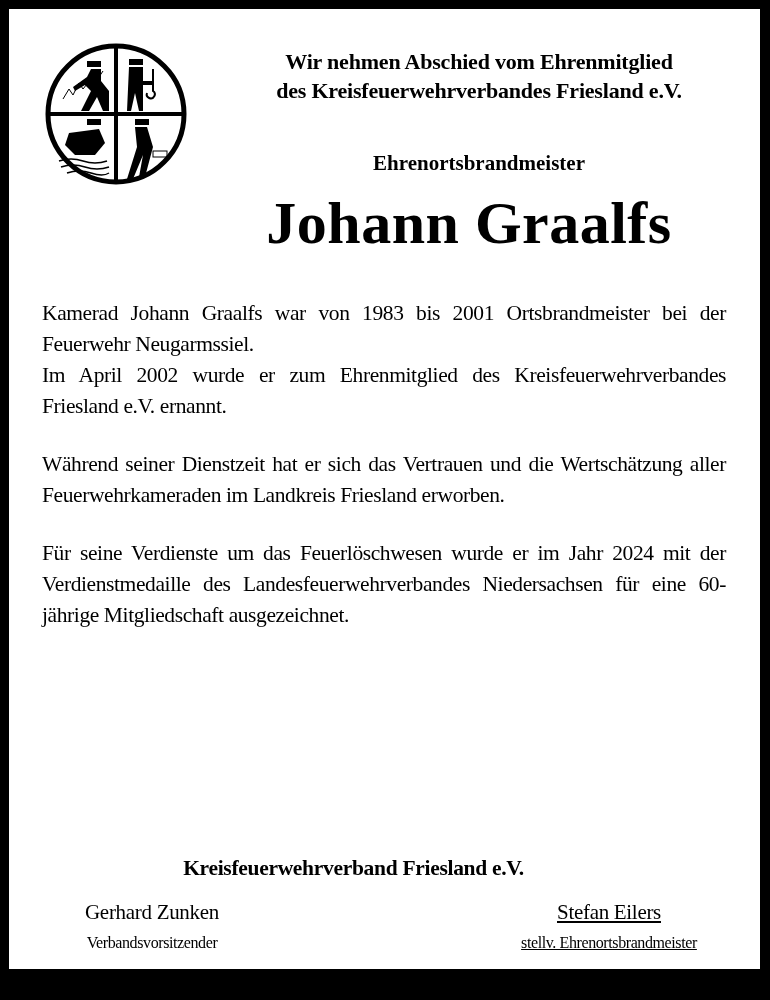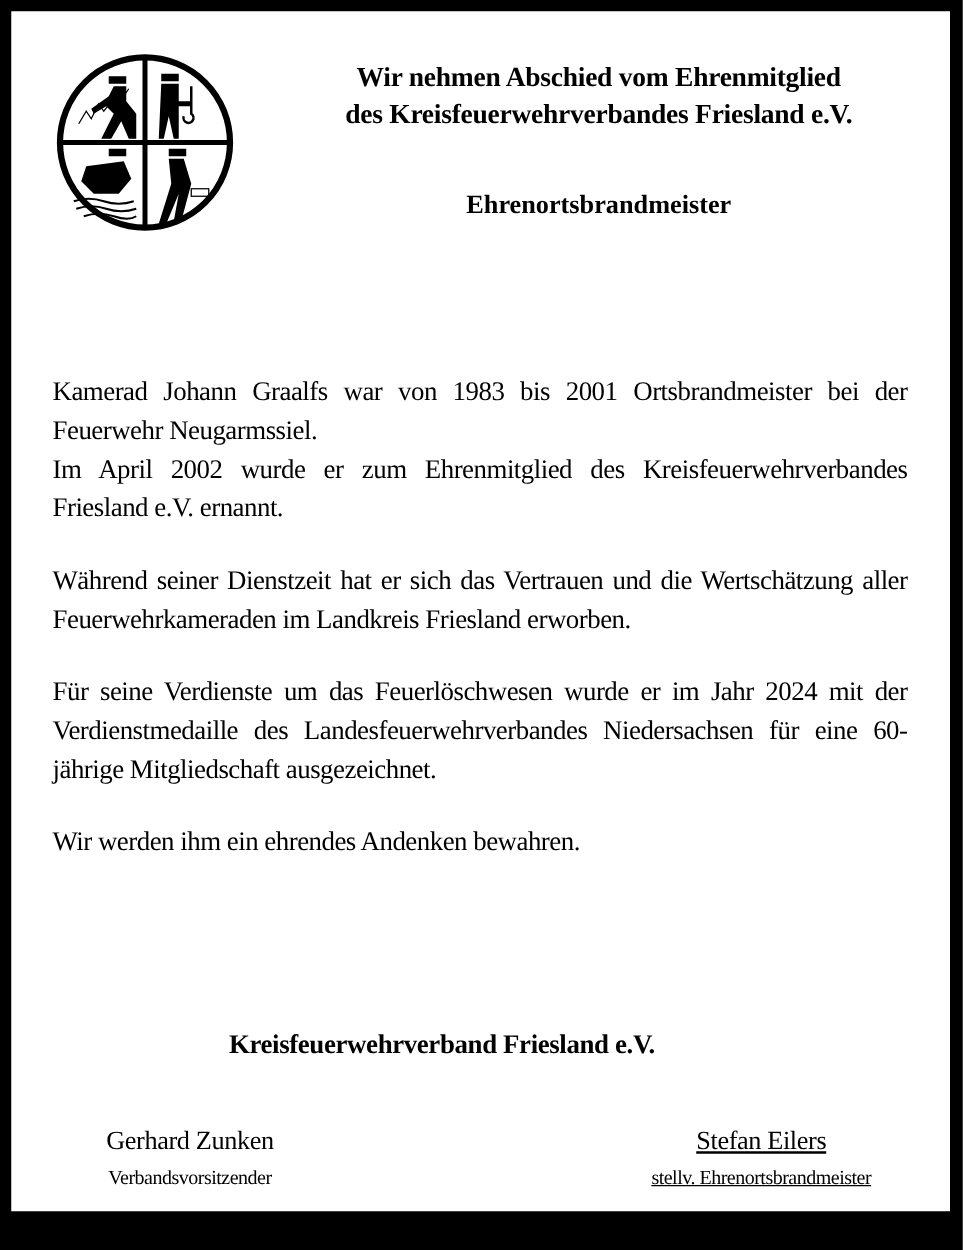--- a/index.html
+++ b/index.html
@@ -11,21 +11,21 @@
     }
     .logo { position: absolute; left: 32px; top: 30px; width: 150px; height: 150px; }
     .hdr { position: absolute; left: 220px; width: 500px; text-align: center; font-weight: bold; }
     .hdr1 { top: 38px; font-size: 22px; line-height: 29px; letter-spacing: -0.2px; }
     .rank { top: 142px; font-size: 21px; }
     .name { position: absolute; left: 200px; width: 520px; top: 178px; text-align: center;
             font-weight: bold; font-size: 60px; line-height: 72px; letter-spacing: 0.5px; }
     .body { position: absolute; left: 33px; width: 684px; top: 289px; font-size: 21.5px;
             line-height: 31px; text-align: justify; letter-spacing: -0.4px; }
     .body p { margin: 0 0 27px 0; }
-    .org { position: absolute; left: 0; width: 689px; top: 814px; text-align: center;
+    .org { position: absolute; left: 0; width: 689px; top: 847px; text-align: center;
            font-weight: bold; font-size: 21.5px; letter-spacing: -0.3px; }
     .sig { position: absolute; top: 890px; text-align: center; }
     .sig-l { left: 48px; width: 190px; }
     .sig-r { left: 480px; width: 240px; text-decoration: underline; }
     .sig .nm { font-size: 21px; line-height: 26px; letter-spacing: -0.3px; }
     .sig .tt { font-size: 16px; line-height: 20px; margin-top: 8px; letter-spacing: -0.4px; }
   </style>
 </head>
 <body>
 
@@ -53,29 +53,29 @@
       <path d="M94 88 h12 l6 20 l-8 30 h-6 l4 -22 l-10 24 h-6 l10 -32 z" fill="#000"></path>
       <rect x="112" y="112" width="14" height="6" fill="none" stroke="#000" stroke-width="1"></rect>
     </svg>
   </div>
 
   <div class="hdr rank">Ehrenortsbrandmeister</div>
   <div class="hdr hdr1">
     <div>Wir nehmen Abschied vom Ehrenmitglied</div>
     <div>des Kreisfeuerwehrverbandes Friesland e.V.</div>
   </div>
+  <div class="name">Johann Graalfs</div>
 
   <div class="body">
     <p>
       <span>Kamerad Johann Graalfs war von 1983 bis 2001 Ortsbrandmeister bei der Feuerwehr Neugarmssiel.</span><br>
       <span>Im April 2002 wurde er zum Ehrenmitglied des Kreisfeuerwehr­verbandes Friesland e.V. ernannt.</span>
     </p>
     <p>Während seiner Dienstzeit hat er sich das Vertrauen und die Wertschätzung aller Feuerwehrkameraden im Landkreis Friesland erworben.</p>
     <p>Für seine Verdienste um das Feuerlöschwesen wurde er im Jahr 2024 mit der Verdienstmedaille des Landesfeuerwehrverbandes Nieder­sachsen für eine 60-jährige Mitgliedschaft ausgezeichnet.</p>
-    <p>Wir werden ihm ein ehrendes Andenken bewahren.</p>
   </div>
 
   <div class="org">Kreisfeuerwehrverband Friesland e.V.</div>
 
   <div class="sig sig-l">
     <div class="nm">Gerhard Zunken</div>
     <div class="tt">Verbandsvorsitzender</div>
   </div>
   <div class="sig sig-r">
     <div class="nm">Stefan Eilers</div>

